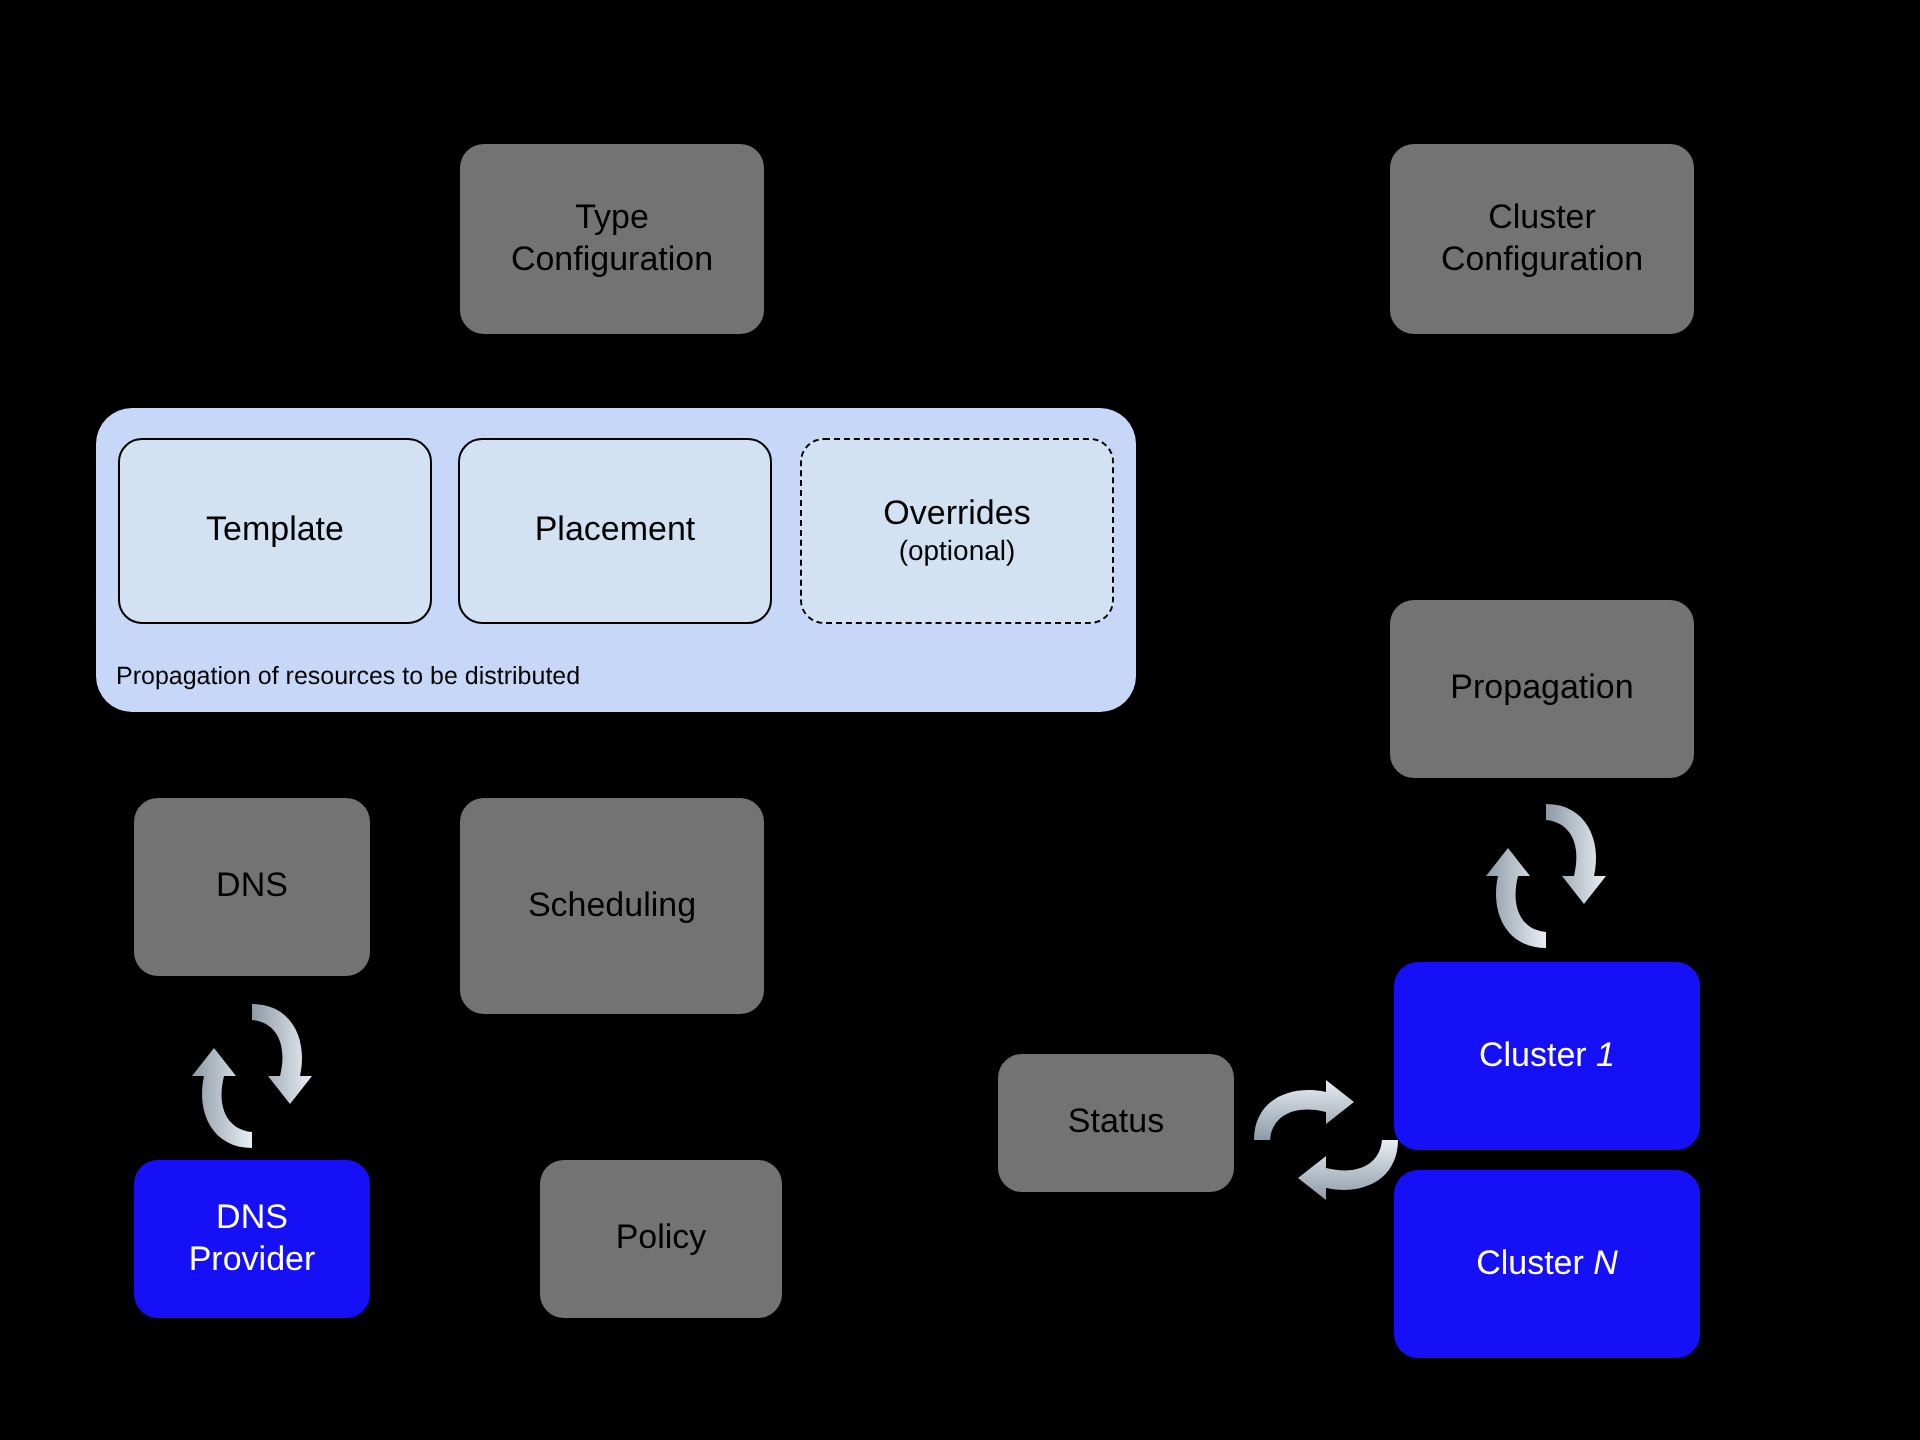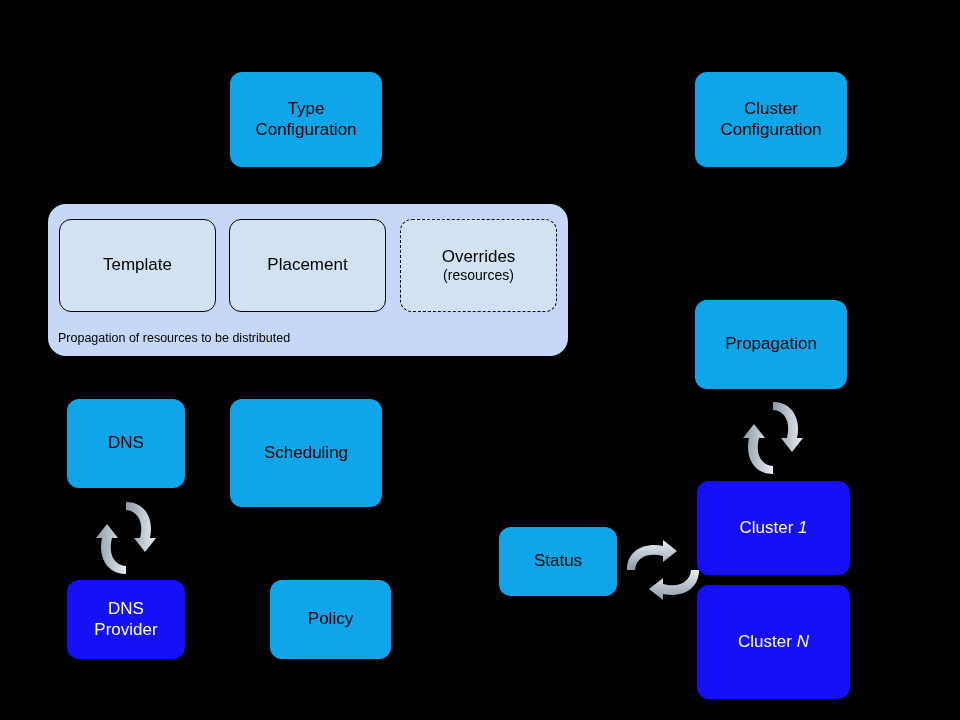--- a/index.html
+++ b/index.html
@@ -23,21 +23,21 @@
     position: absolute;
     box-sizing: border-box;
     border-radius: 12px;
     display: flex;
     align-items: center;
     justify-content: center;
     text-align: center;
     line-height: 1.2;
     font-size: 17px;
     color: #000000;
-    background: #0ea5e9;
+    background: #737373;
     border: none;
     padding: 4px 6px;
   }
   .node .lbl { display: block; }
   .node .sub { display: block; font-size: 14px; }
 
   
   .node.outlined {
     border: 1.4px solid #000000;
     background: #d2e2f2;
@@ -135,21 +135,21 @@
     <span class="lbl">Template</span>
   </div>
 
   <div class="node outlined" style="left:229px; top:219px; width:157px; height:93px;">
     <span class="lbl">Placement</span>
   </div>
 
   <div class="node dashdot" style="left:400px; top:219px; width:157px; height:93px;">
     <span>
       <span class="lbl">Overrides</span>
-      <span class="sub">(resources)</span>
+      <span class="sub">(optional)</span>
     </span>
   </div>
 
   <div class="node" style="left:67px; top:399px; width:118px; height:89px;">
     <span class="lbl">DNS</span>
   </div>
 
   <div class="node" style="left:230px; top:399px; width:152px; height:108px;align-items:center;">
     <span class="lbl">Scheduling</span>
   </div>
@@ -172,21 +172,21 @@
   <div class="node" style="left:499px; top:527px; width:118px; height:69px;">
     <span class="lbl">Status</span>
   </div>
 
   <div class="node accent" style="left:697px; top:481px; width:153px; height:94px;">
     <span class="lbl">
       <span>Cluster </span><span class="em">1</span>
     </span>
   </div>
 
-  <div class="node accent" style="left:697px; top:585px; width:153px; height:114px;">
+  <div class="node accent" style="left:697px; top:585px; width:153px; height:94px;">
     <span class="lbl">
       <span>Cluster </span><span class="em">N</span>
     </span>
   </div>
 
   <svg class="sync" style="left:88px; top:498px;" width="76" height="80" viewBox="0 0 76 80">
     <defs>
       <linearGradient id="gA" x1="0" y1="0" x2="1" y2="0">
         <stop offset="0" stop-color="#e8eef4"></stop>
         <stop offset="1" stop-color="#8d9aa6"></stop>

